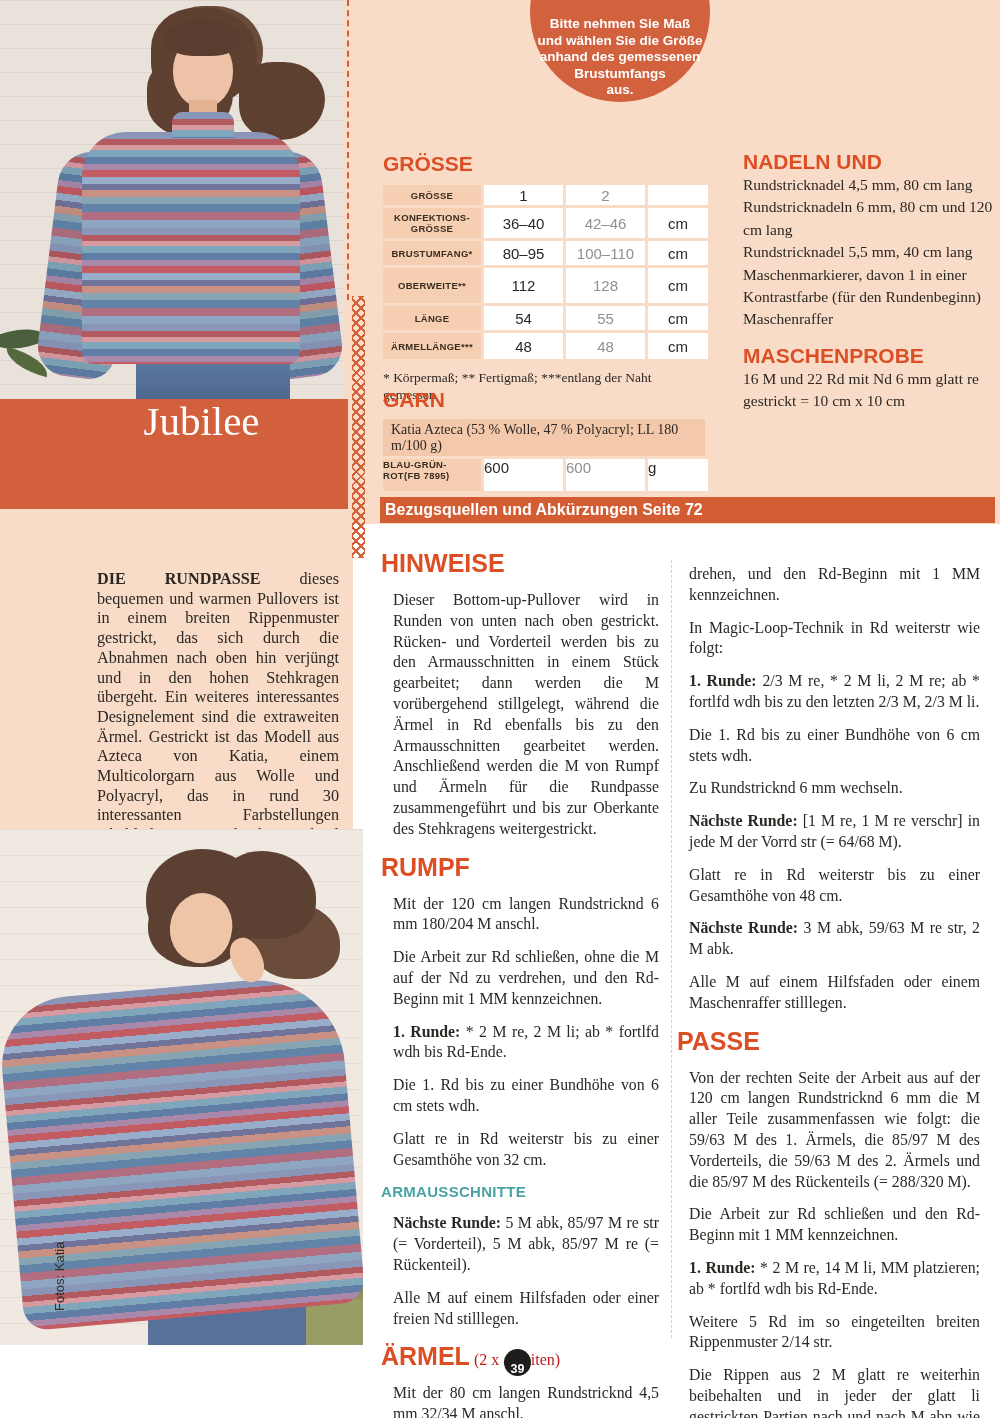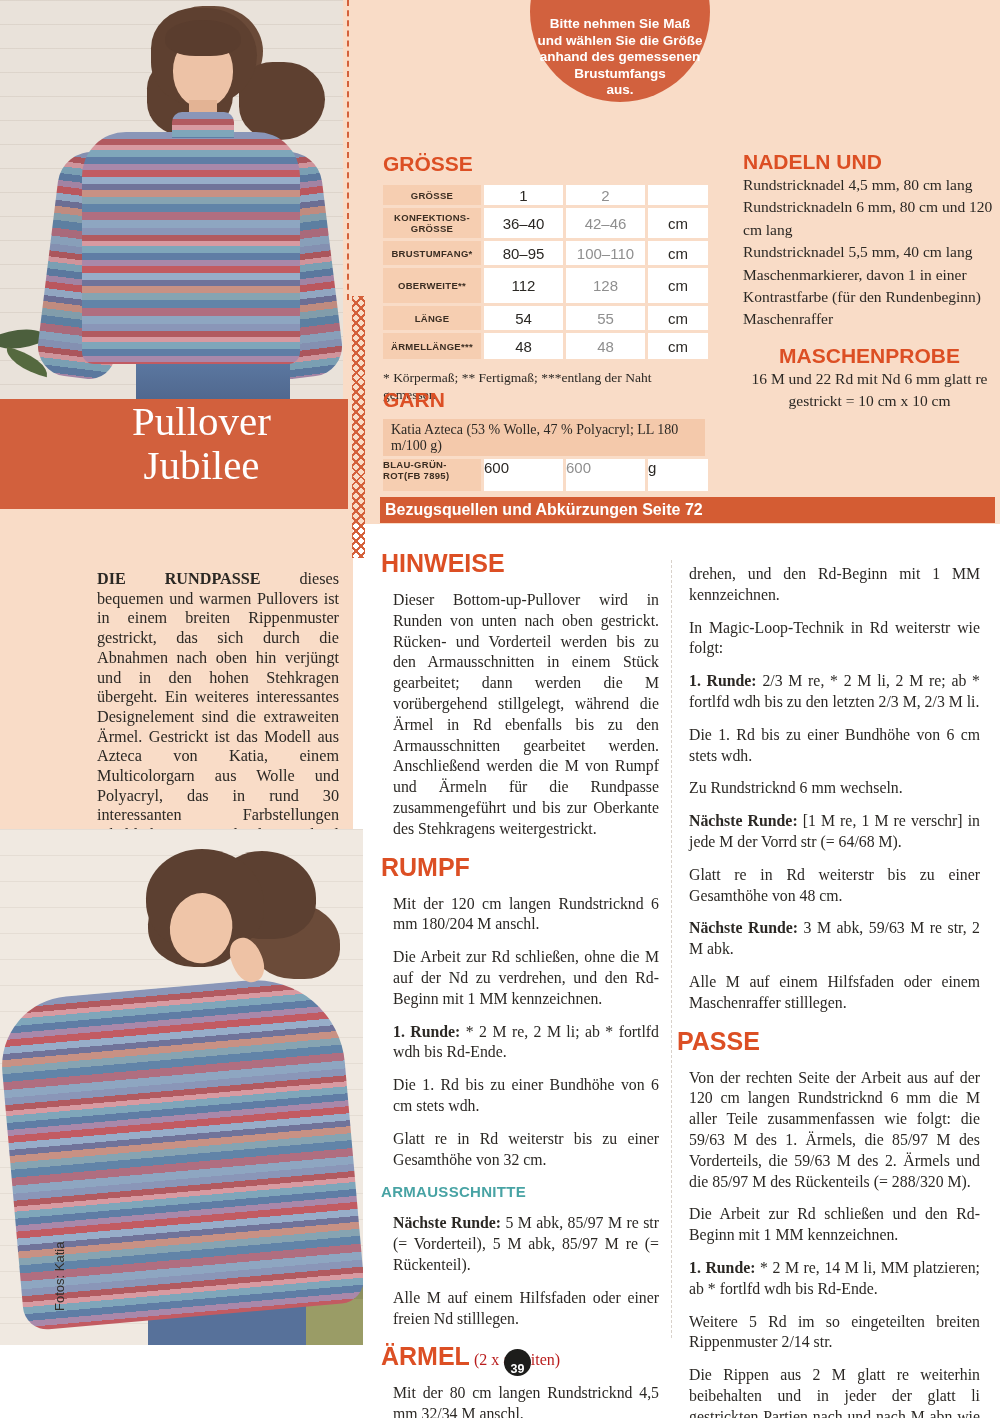--- a/index.html
+++ b/index.html
@@ -43,21 +43,21 @@
   .garn-band{margin-top:7px;background:#f4c9ab;padding:3px 8px;font:14px/15.5px "Liberation Serif",serif;color:#2b2824;}
   .garn-band b{font-weight:400;}
   .garn-grid{display:grid;grid-template-columns:98px 79px 79px 60px;gap:3px;margin-top:3px;}
   .garn-grid .cell{height:32px;}
   
   .source-bar{left:380px;top:497px;width:615px;height:26px;background:#d45c33;color:#fff;
     font:700 16px/26px "Liberation Sans",sans-serif;padding-left:5px;box-sizing:border-box;}
   
   .nadeln-block{left:743px;top:150px;width:253px;}
   .nadeln-block p{margin:0;font:15.5px/22.4px "Liberation Serif",serif;}
-  .mp-block{margin-top:13px;text-align:center;}
+  .mp-block{margin-top:13px;}
   
   .title-box{left:0;top:399px;width:348px;height:110px;background:#d2603d;}
   .title-inner{margin-left:55px;text-align:center;}
   .kicker{padding-top:10px;font:700 11px "Liberation Sans",sans-serif;letter-spacing:3.5px;color:#b2d1d5;}
   .title-line{font:400 41px/44px "Liberation Serif",serif;color:#fff;}
   
   .col{box-sizing:border-box;}
   .col p{margin:12px;font:15.8px/20.8px "Liberation Serif",serif;text-align:justify;}
   .col p.gap{margin-top:9px;}
   .col .lead{font-weight:700;}
@@ -210,21 +210,20 @@
   <p>Maschenmarkierer, davon 1 in einer Kontrastfarbe (für den Rundenbeginn)</p>
   <p>Maschenraffer</p>
   <div class="mp-block">
     <h2 class="h-top">MASCHENPROBE</h2>
     <p>16 M und 22 Rd mit Nd 6 mm glatt re gestrickt = 10 cm x 10 cm</p>
   </div>
 </div>
 
 <div class="abs title-box">
   <div class="title-inner">
-    <div class="title-line">Pullover</div>
     <div class="title-line">Jubilee</div>
   </div>
 </div>
 
 <div class="abs col col-intro">
   <p><span class="lead">DIE RUNDPASSE</span><span> dieses bequemen und warmen Pullovers ist in einem breiten Rippenmuster gestrickt, das sich durch die Abnahmen nach oben hin verjüngt und in den hohen Stehkragen übergeht. Ein weiteres interessantes Designelement sind die extraweiten Ärmel. Gestrickt ist das Modell aus Azteca von Katia, einem Multicolorgarn aus Wolle und Polyacryl, das in rund 30 interessanten Farbstellungen erhältlich ist. So wird jedes Strickteil daraus zu einem Unikat!</span></p>
 </div>
 
 <div class="abs photo photo2">
   <div class="wall2"></div>

